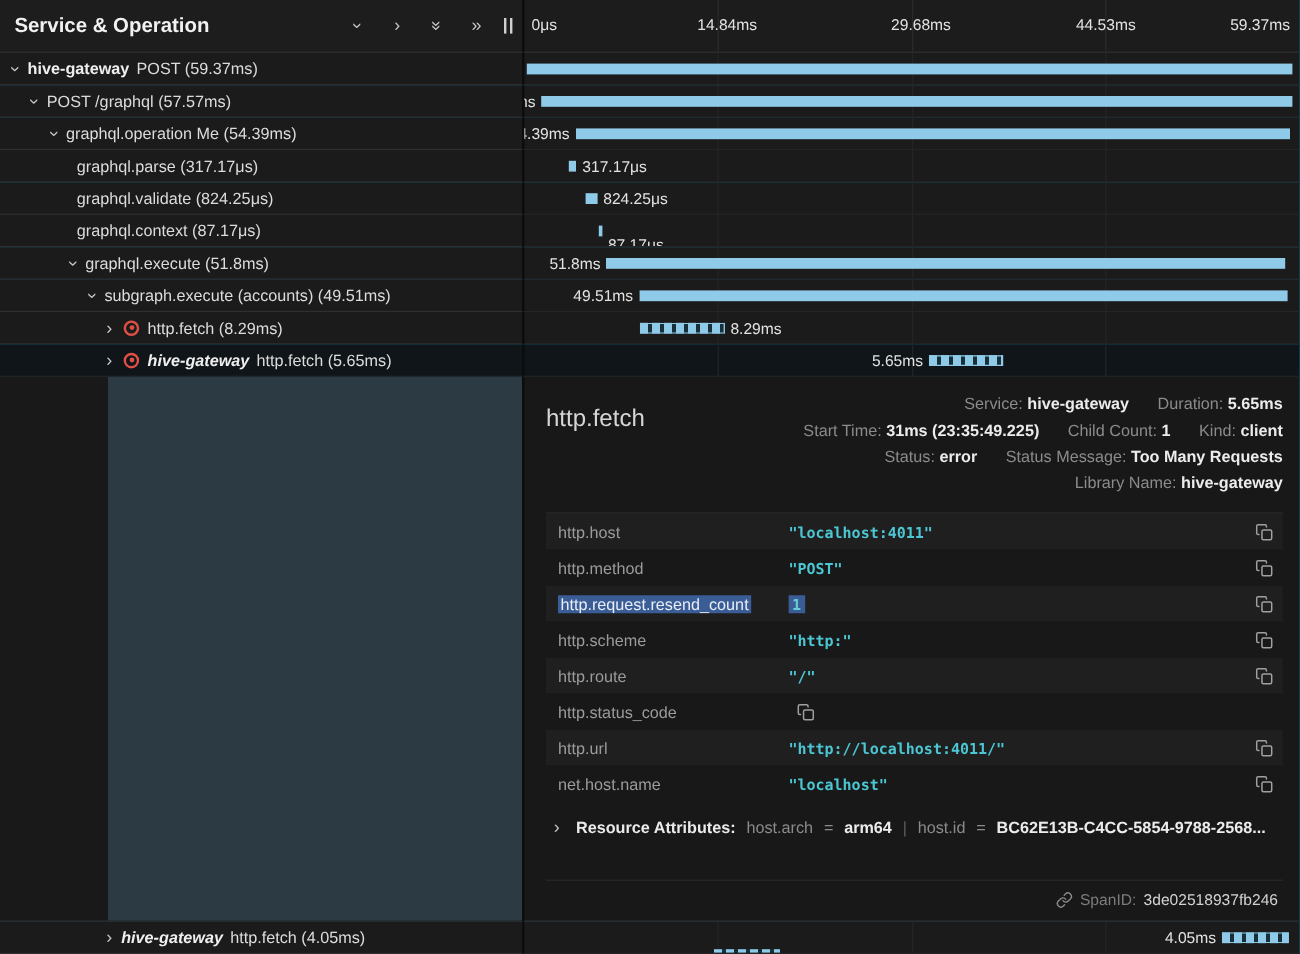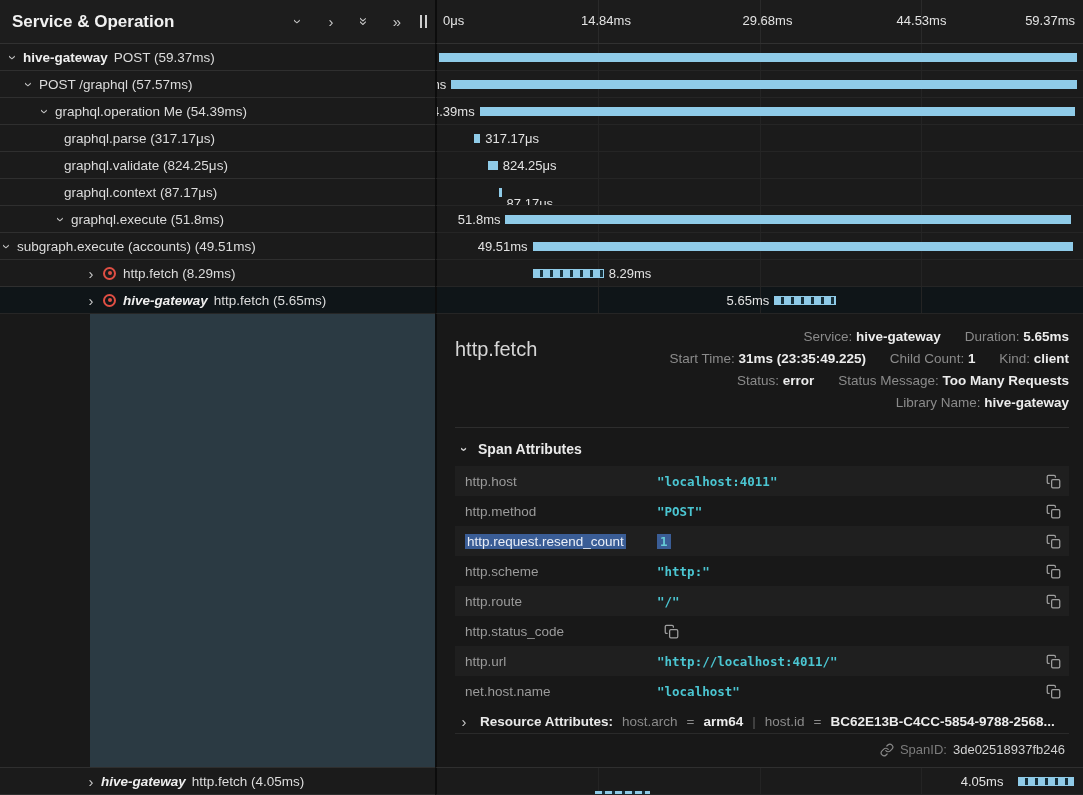--- a/index.html
+++ b/index.html
@@ -31,21 +31,21 @@
              font-size:13.5px;color:#e0e0e0;white-space:nowrap;overflow:hidden;cursor:default;}
   .trow-left .chev{flex:0 0 14px;margin-right:3px;}
   .svc{font-weight:bold;margin-right:6px;color:#efefef;}
   .svc.it{font-style:italic;}
   .lbl{color:#dcdcdc;}
   .err-icon{flex:0 0 13px;width:13px;height:13px;border:2px solid #e04f44;border-radius:50%;box-sizing:border-box;
             margin:0 7px 0 2px;position:relative;}
   .err-icon::after{content:"";position:absolute;left:50%;top:50%;width:4px;height:4px;margin:-2px 0 0 -2px;
             border-radius:50%;background:#e04f44;}
   .pa{padding-left:6px;}.pb{padding-left:22px;}.pc{padding-left:38px;}.pd{padding-left:54px;}
-  .pe{}.pf{padding-left:84px;}.pleaf{padding-left:64px;}
+  .pe{padding-left:70px;}.pf{padding-left:84px;}.pleaf{padding-left:64px;}
   .trow-right{background:#1b1b1b;border-bottom:1px solid #252525;
          background-image:linear-gradient(#242424,#242424),linear-gradient(#242424,#242424),linear-gradient(#242424,#242424);
          background-size:1px 100%;background-position:25% 0,50% 0,75% 0;background-repeat:no-repeat;}
   .bar{position:absolute;top:9px;height:9px;background:#8fcbe8;}
   .bar.striped{background:repeating-linear-gradient(90deg,#8fcbe8 0 7px,#17303a 7px 10px);
                box-shadow:inset 0 0 0 1px #8fcbe8;}
   .bar-label{position:absolute;top:6px;font-size:13px;color:#e2e2e2;white-space:nowrap;}
   .selected .trow-left,.selected .trow-right{background-color:#0f1518;}
   .selected .trow-left{border-bottom-color:#262626;}
 
@@ -260,24 +260,20 @@
           </div>
           <div class="meta-line">
             <span class="lab">Library Name:</span>
             <span class="val">hive-gateway</span>
           </div>
         </div>
       </div>
 
       <div class="dp-divider"></div>
 
-      <div class="dp-section">
-        <span class="chev down">›</span>
-        <span>Span Attributes</span>
-      </div>
 
       <div class="attr-table">
         <div class="attr-row">
           <span class="attr-key"><span>http.host</span></span>
           <span class="attr-val"><span>"localhost:4011"</span></span>
           <span class="copy-btn">
               <svg width="15" height="15" viewBox="0 0 24 24" fill="none" stroke="currentColor" stroke-width="2" stroke-linecap="round" stroke-linejoin="round">
                 <rect x="9" y="9" width="13" height="13" rx="2"></rect>
                 <path d="M5 15H4a2 2 0 0 1-2-2V4a2 2 0 0 1 2-2h9a2 2 0 0 1 2 2v1"></path>
               </svg>
@@ -379,19 +375,19 @@
     </div>
   </div>
 
   <div class="row bottom-row">
     <div class="lcell trow-left pf">
       <span class="chev">›</span>
       <span class="svc it">hive-gateway</span>
       <span class="lbl">http.fetch (4.05ms)</span>
     </div>
     <div class="rcell trow-right">
-      <span class="bar-label" style="right: 10%; margin-right: 15px;">4.05ms</span>
+      <span class="bar-label" style="right: 10%; margin-right: 5px;">4.05ms</span>
       <div class="bar striped" style="left: 90%; width: 8.6%;"></div>
       <div class="sliver"></div>
     </div>
   </div>
 
 </div>
 
 </body></html>

